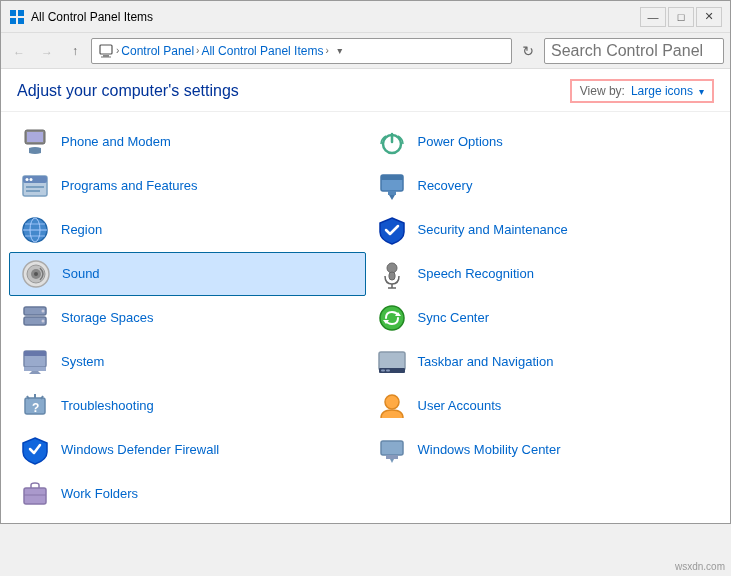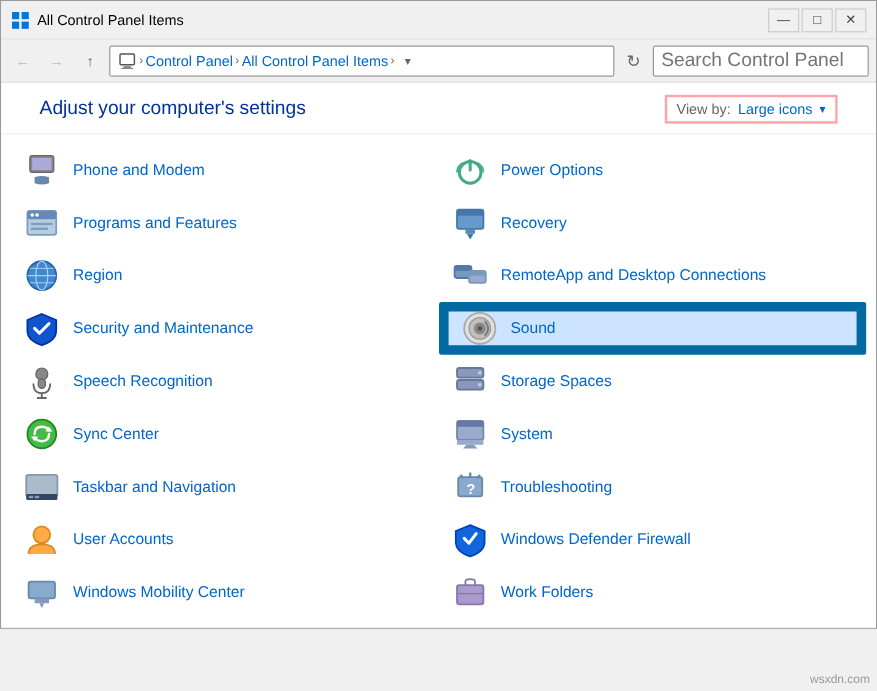--- a/index.html
+++ b/index.html
@@ -136,21 +136,21 @@
     
     .content-area {
       flex: 1;
       display: flex;
       flex-direction: column;
       overflow: hidden;
       background: #fff;
     }
 
     .content-header {
-      padding: 10px 32px 8px;
+      padding: 10px 16px 8px;
       display: flex;
       align-items: center;
       justify-content: space-between;
       border-bottom: 1px solid #eee;
       flex-shrink: 0;
     }
     .content-header h1 {
       font-size: 16px;
       font-weight: 300;
       color: #003399;
@@ -184,21 +184,21 @@
       display: flex;
       align-items: center;
       padding: 6px 10px;
       cursor: pointer;
       gap: 10px;
       border-radius: 2px;
       min-height: 44px;
     }
     .control-item.highlighted {
       background: #cce4ff;
-      border: 8px solid #0369a1;
+      border: 1px solid #0369a1;
     }
 
     .item-icon {
       width: 32px;
       height: 32px;
       flex-shrink: 0;
       display: flex;
       align-items: center;
       justify-content: center;
     }
@@ -339,31 +339,20 @@
               <line x1="4" y1="16" x2="28" y2="16" stroke="#aaccff" stroke-width="1"></line>
               <line x1="6" y1="10" x2="26" y2="10" stroke="#aaccff" stroke-width="0.8"></line>
               <line x1="6" y1="22" x2="26" y2="22" stroke="#aaccff" stroke-width="0.8"></line>
             </svg>
           </div>
           <span class="item-label">Region</span>
         </div>
         <div class="control-item">
           <div class="item-icon">
             <svg width="32" height="32" viewBox="0 0 32 32">
-              <rect x="3" y="8" width="14" height="10" rx="2" fill="#7799bb" stroke="#5577aa" stroke-width="1.5"></rect>
-              <rect x="3" y="8" width="14" height="4" fill="#5577aa"></rect>
-              <rect x="15" y="12" width="14" height="10" rx="2" fill="#99aacc" stroke="#7799bb" stroke-width="1.5"></rect>
-              <rect x="15" y="12" width="14" height="4" fill="#7799bb"></rect>
-            </svg>
-          </div>
-          <span class="item-label">RemoteApp and Desktop Connections</span>
-        </div>
-        <div class="control-item">
-          <div class="item-icon">
-            <svg width="32" height="32" viewBox="0 0 32 32">
               <path d="M16 4 L28 9 L28 18 Q28 26 16 30 Q4 26 4 18 L4 9 Z" fill="#1155cc" stroke="#0033aa" stroke-width="1.5"></path>
               <path d="M10 16 L14 20 L22 12" stroke="#fff" stroke-width="2.5" fill="none" stroke-linecap="round" stroke-linejoin="round"></path>
             </svg>
           </div>
           <span class="item-label">Security and Maintenance</span>
         </div>
         <div class="control-item highlighted">
           <div class="item-icon">
             <svg width="32" height="32" viewBox="0 0 32 32">
               <circle cx="16" cy="16" r="13" fill="#e0e0e0" stroke="#aaa" stroke-width="1.5"></circle>

